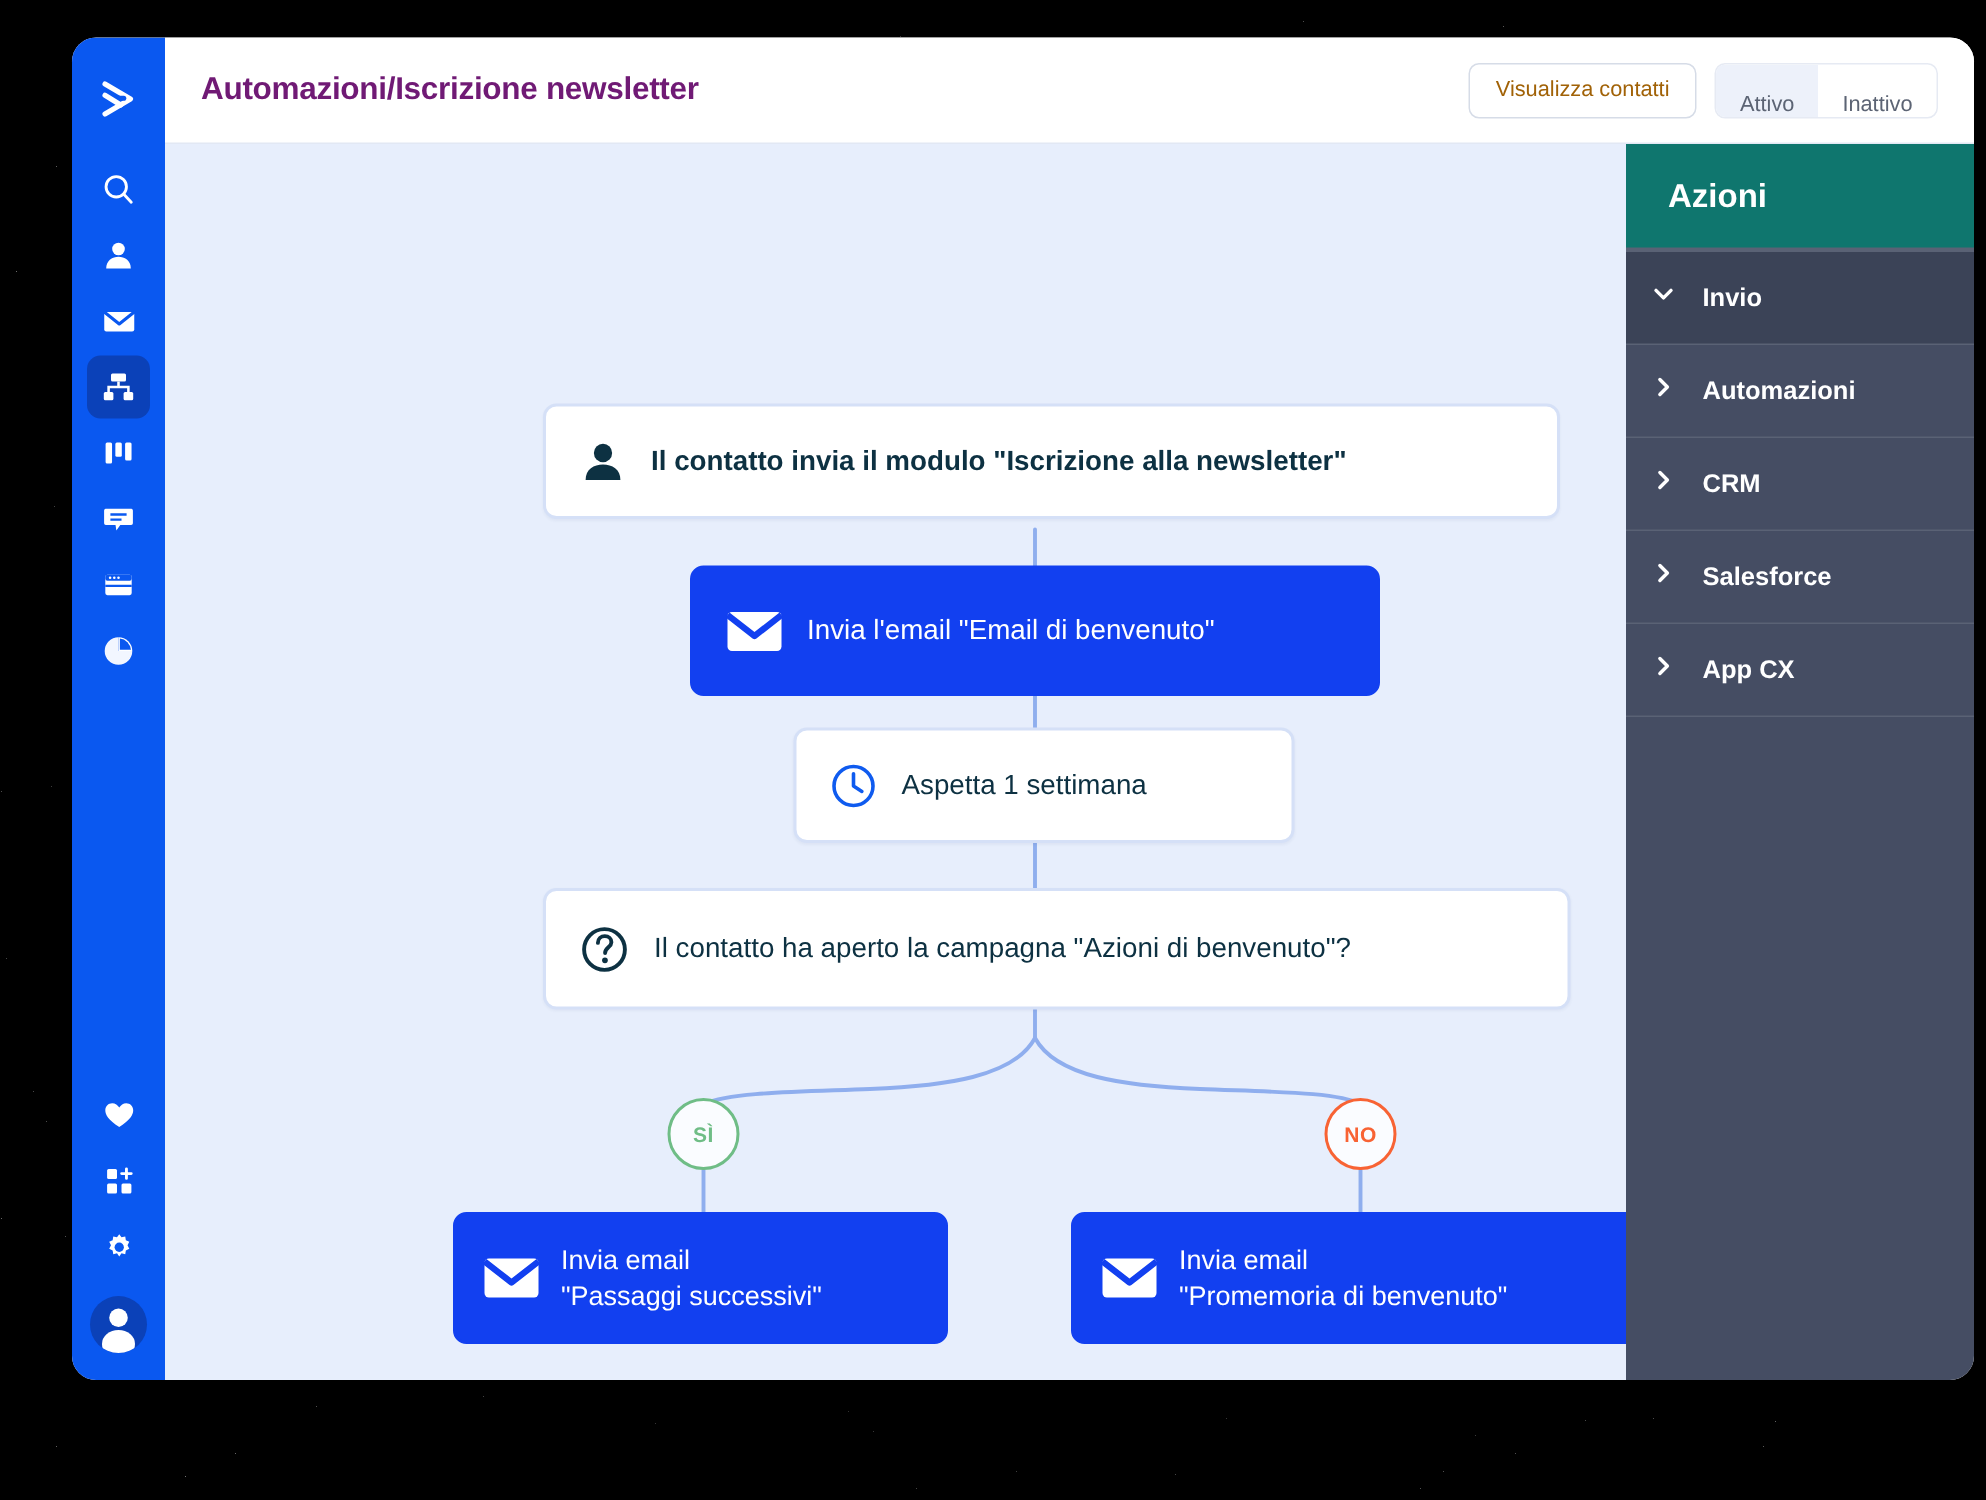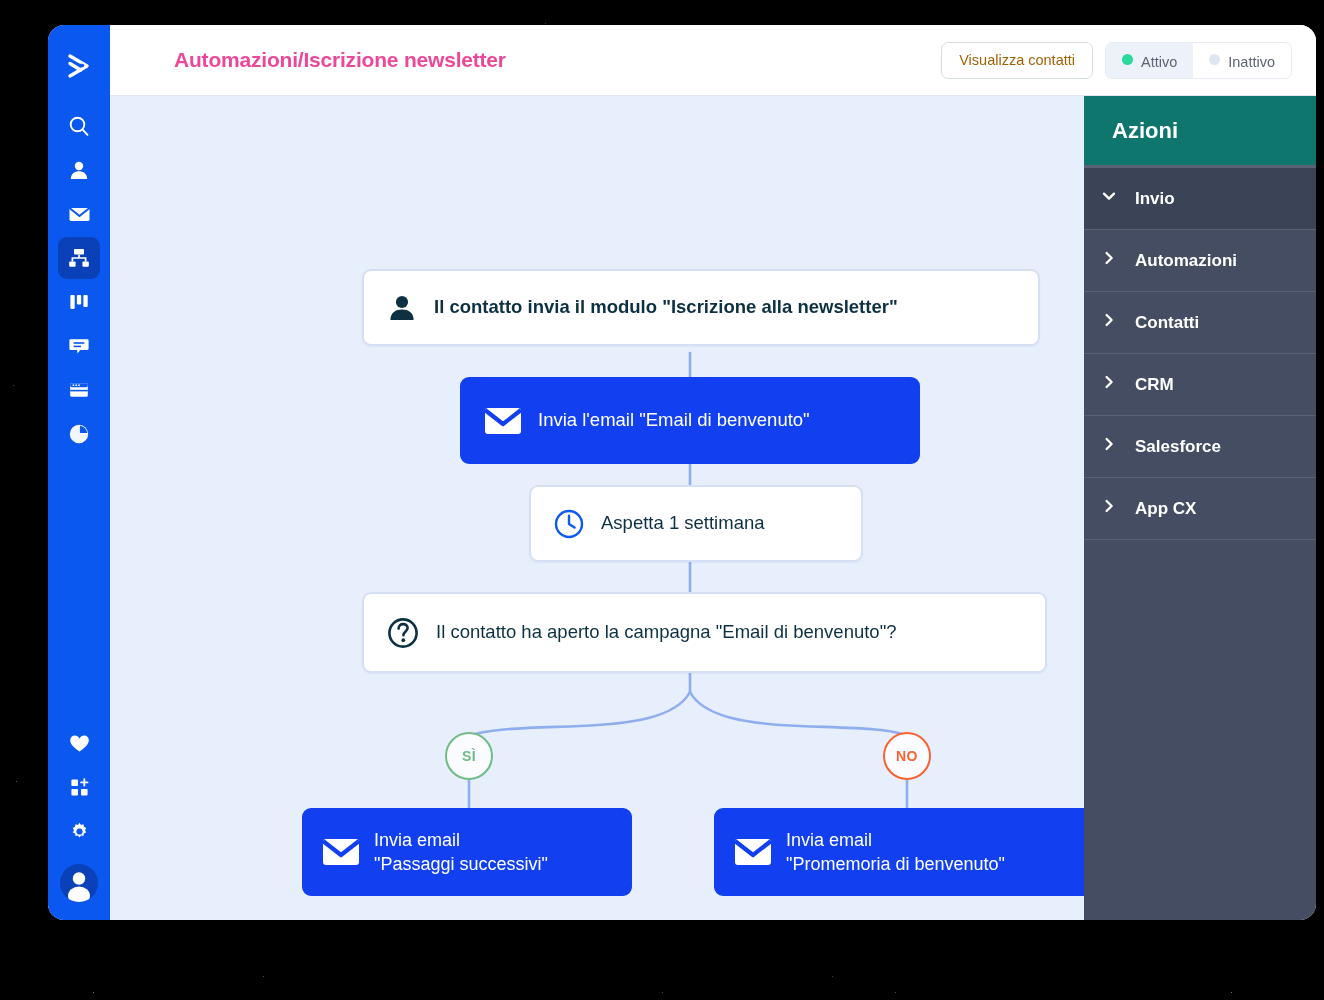--- a/index.html
+++ b/index.html
@@ -88,24 +88,23 @@
     flex: 0 0 71px;
     background: #ffffff;
     border-bottom: 1px solid #E2E8F4;
     display: flex;
     align-items: center;
     padding: 0 24px 0 24px;
   }
   #page-title {
     font-size: 21px;
     font-weight: bold;
-    color: #ec4899;
+    color: #701a75;
     letter-spacing: -.2px;
     white-space: nowrap;
-    margin-left: 40px;
   }
   #header-actions {
     margin-left: auto;
     display: flex;
     align-items: center;
     gap: 12px;
   }
   .btn {
     height: 37px;
     padding: 0 17px;
@@ -130,26 +129,27 @@
   #status-toggle {
     display: flex;
     height: 37px;
     border-radius: 7px;
     overflow: hidden;
     border: 1px solid #E6EAF3;
     background: #fff;
   }
   .seg {
     display: flex;
-    align-items: flex-start;
+    align-items: center;
     gap: 8px;
     padding: 11px 16px;
     font-size: 14.5px;
     color: #5C6474;
     cursor: pointer;
+    flex-direction: column;
   }
   .seg.selected { background: #EDF1FA; }
   .dot { width: 11px; height: 11px; border-radius: 50%; display:block; }
 
   
   #body-split { flex: 1 1 auto; display: flex; min-height: 0; }
 
   
   #canvas {
     flex: 1 1 auto;
@@ -475,21 +475,21 @@
 
         <div class="node node-white" style="left:252px; top:496px; width:685px; height:81px;">
           <span class="node-icon">
             <svg width="34" height="34" viewBox="0 0 34 34">
               <circle cx="17" cy="17" r="13.6" fill="none" stroke="#0D3142" stroke-width="2.6"></circle>
               <path d="M12.6 12.6 C12.6 9.6 14.8 8.1 17.2 8.1 C19.8 8.1 21.6 9.8 21.6 12.1
                        C21.6 15.4 17.4 15.6 17.4 19.3" fill="none" stroke="#0D3142" stroke-width="2.6" stroke-linecap="round"></path>
               <circle cx="17.3" cy="24.2" r="1.9" fill="#0D3142"></circle>
             </svg>
           </span>
-          <span class="node-label">Il contatto ha aperto la campagna "Email di benvenuto"?</span>
+          <span class="node-label">Il contatto ha aperto la campagna "Azioni di benvenuto"?</span>
         </div>
 
         <div class="branch-badge branch-yes" style="left:335px; top:636px;">
           <span>SÌ</span>
         </div>
         <div class="branch-badge branch-no" style="left:773px; top:636px;">
           <span>NO</span>
         </div>
 
         <div class="node node-blue" style="left:192px; top:712px; width:330px; height:88px;">
@@ -529,52 +529,44 @@
 
         <div class="group-header">
           <span class="chev">
             <svg width="16" height="16" viewBox="0 0 16 16">
               <path d="M5.6 3 L10.6 8 L5.6 13" fill="none" stroke="#ffffff" stroke-width="2.3" stroke-linecap="round" stroke-linejoin="round"></path>
             </svg>
           </span>
           <span>Automazioni</span>
         </div>
 
+
         <div class="group-header">
           <span class="chev">
             <svg width="16" height="16" viewBox="0 0 16 16">
               <path d="M5.6 3 L10.6 8 L5.6 13" fill="none" stroke="#ffffff" stroke-width="2.3" stroke-linecap="round" stroke-linejoin="round"></path>
             </svg>
           </span>
-          <span>Contatti</span>
+          <span>CRM</span>
         </div>
 
         <div class="group-header">
           <span class="chev">
             <svg width="16" height="16" viewBox="0 0 16 16">
               <path d="M5.6 3 L10.6 8 L5.6 13" fill="none" stroke="#ffffff" stroke-width="2.3" stroke-linecap="round" stroke-linejoin="round"></path>
             </svg>
           </span>
-          <span>CRM</span>
+          <span>Salesforce</span>
         </div>
 
         <div class="group-header">
           <span class="chev">
             <svg width="16" height="16" viewBox="0 0 16 16">
               <path d="M5.6 3 L10.6 8 L5.6 13" fill="none" stroke="#ffffff" stroke-width="2.3" stroke-linecap="round" stroke-linejoin="round"></path>
             </svg>
           </span>
-          <span>Salesforce</span>
-        </div>
-
-        <div class="group-header">
-          <span class="chev">
-            <svg width="16" height="16" viewBox="0 0 16 16">
-              <path d="M5.6 3 L10.6 8 L5.6 13" fill="none" stroke="#ffffff" stroke-width="2.3" stroke-linecap="round" stroke-linejoin="round"></path>
-            </svg>
-          </span>
           <span>App CX</span>
         </div>
       </div>
 
     </div>
   </div>
 </div>
 
 </body></html>

